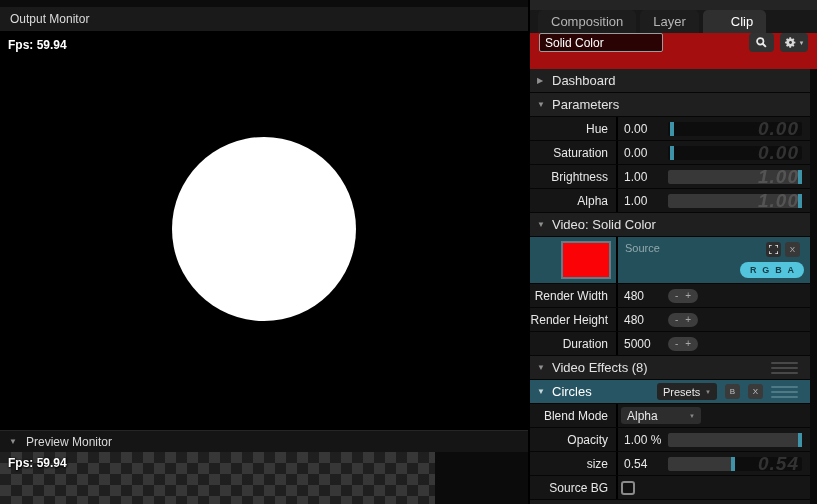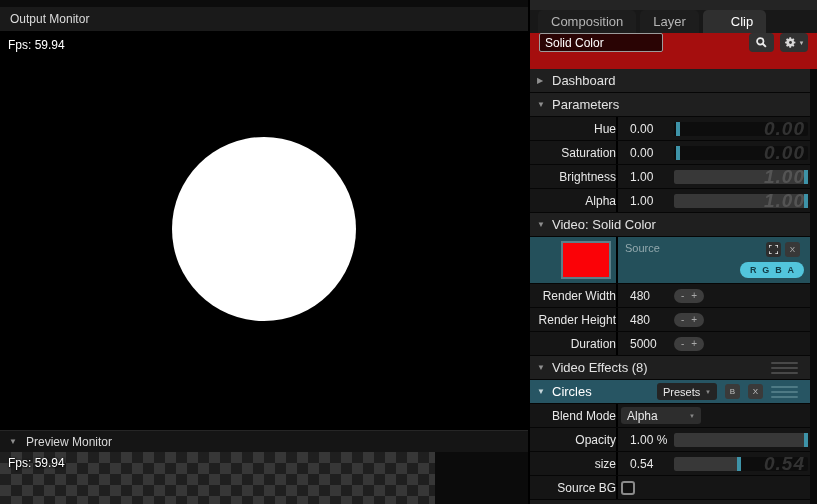--- a/index.html
+++ b/index.html
@@ -10,21 +10,21 @@
   }
   
   #left { position:absolute; left:0; top:0; width:528px; height:364px; background:#000; }
   .top-strip { height:7px; background:#0c0c0c; }
   .monitor-header {
     height:25px; background:#1a1a1a; border-bottom:1px solid #000;
     display:flex; align-items:center; padding-left:10px; font-size:12px; color:#dcdcdc;
   }
   .output-view { position:absolute; top:32px; left:0; width:528px; height:398px; background:#000; }
   .fps-label {
-    position:absolute; left:8px; top:6px; font-size:12px; font-weight:normal; color:#fff;
+    position:absolute; left:8px; top:6px; font-size:12px; font-weight:bold; color:#fff;
     text-shadow:0 1px 2px #000, 1px 0 2px #000;
   }
   .white-circle {
     position:absolute; left:172px; top:105px; width:184px; height:184px;
     border-radius:50%; background:#fff;
   }
   .preview-header {
     position:absolute; top:430px; left:0; width:528px; height:22px; background:#151515;
     display:flex; align-items:center; gap:7px; padding-left:9px; font-size:12px; color:#d8d8d8;
     border-top:1px solid #262626;
@@ -69,23 +69,23 @@
   
   .rows { width:280px; }
   .section-hdr {
     height:24px; background:#1f1f1f; border-bottom:1px solid #060606;
     display:flex; align-items:center; gap:5px; padding:0 12px 0 7px; font-size:13px; color:#e2e2e2;
   }
   .section-hdr.teal { background:var(--teal-header,#275563); color:#fff; }
   .param-row { height:24px; background:#151515; border-bottom:1px solid #060606; display:flex; }
   .param-row .lbl {
     width:88px; border-right:2px solid #000; display:flex; align-items:center;
-    justify-content:flex-end; font-size:12px; color:#e8e8e8;
-  }
-  .param-row .content { flex:1; display:flex; align-items:center; padding-left:12px; position:relative; }
+    justify-content:flex-end; padding-right:8px; font-size:12px; color:#e8e8e8;
+  }
+  .param-row .content { flex:1; display:flex; align-items:center; padding-left:6px; position:relative; }
   .param-row .content.tight { padding-left:3px; }
   .val { width:44px; font-size:12px; color:#e8e8e8; flex:0 0 auto; }
   .slider { width:134px; height:14px; background:#0d0d0d; border-radius:2px; position:relative; flex:0 0 auto; }
   .fill { position:absolute; left:0; top:0; bottom:0; min-width:6px; border-radius:2px; }
   .fill.has-fill { background:#383838; }
   .sthumb { position:absolute; right:0; top:0; width:4px; height:14px; background:var(--slider-thumb,#3e93a8); }
   .ghost {
     position:absolute; right:3px; top:-4px; font-size:19px; font-weight:bold; font-style:italic;
     color:rgba(200,200,200,0.20); letter-spacing:1px; pointer-events:none;
   }

